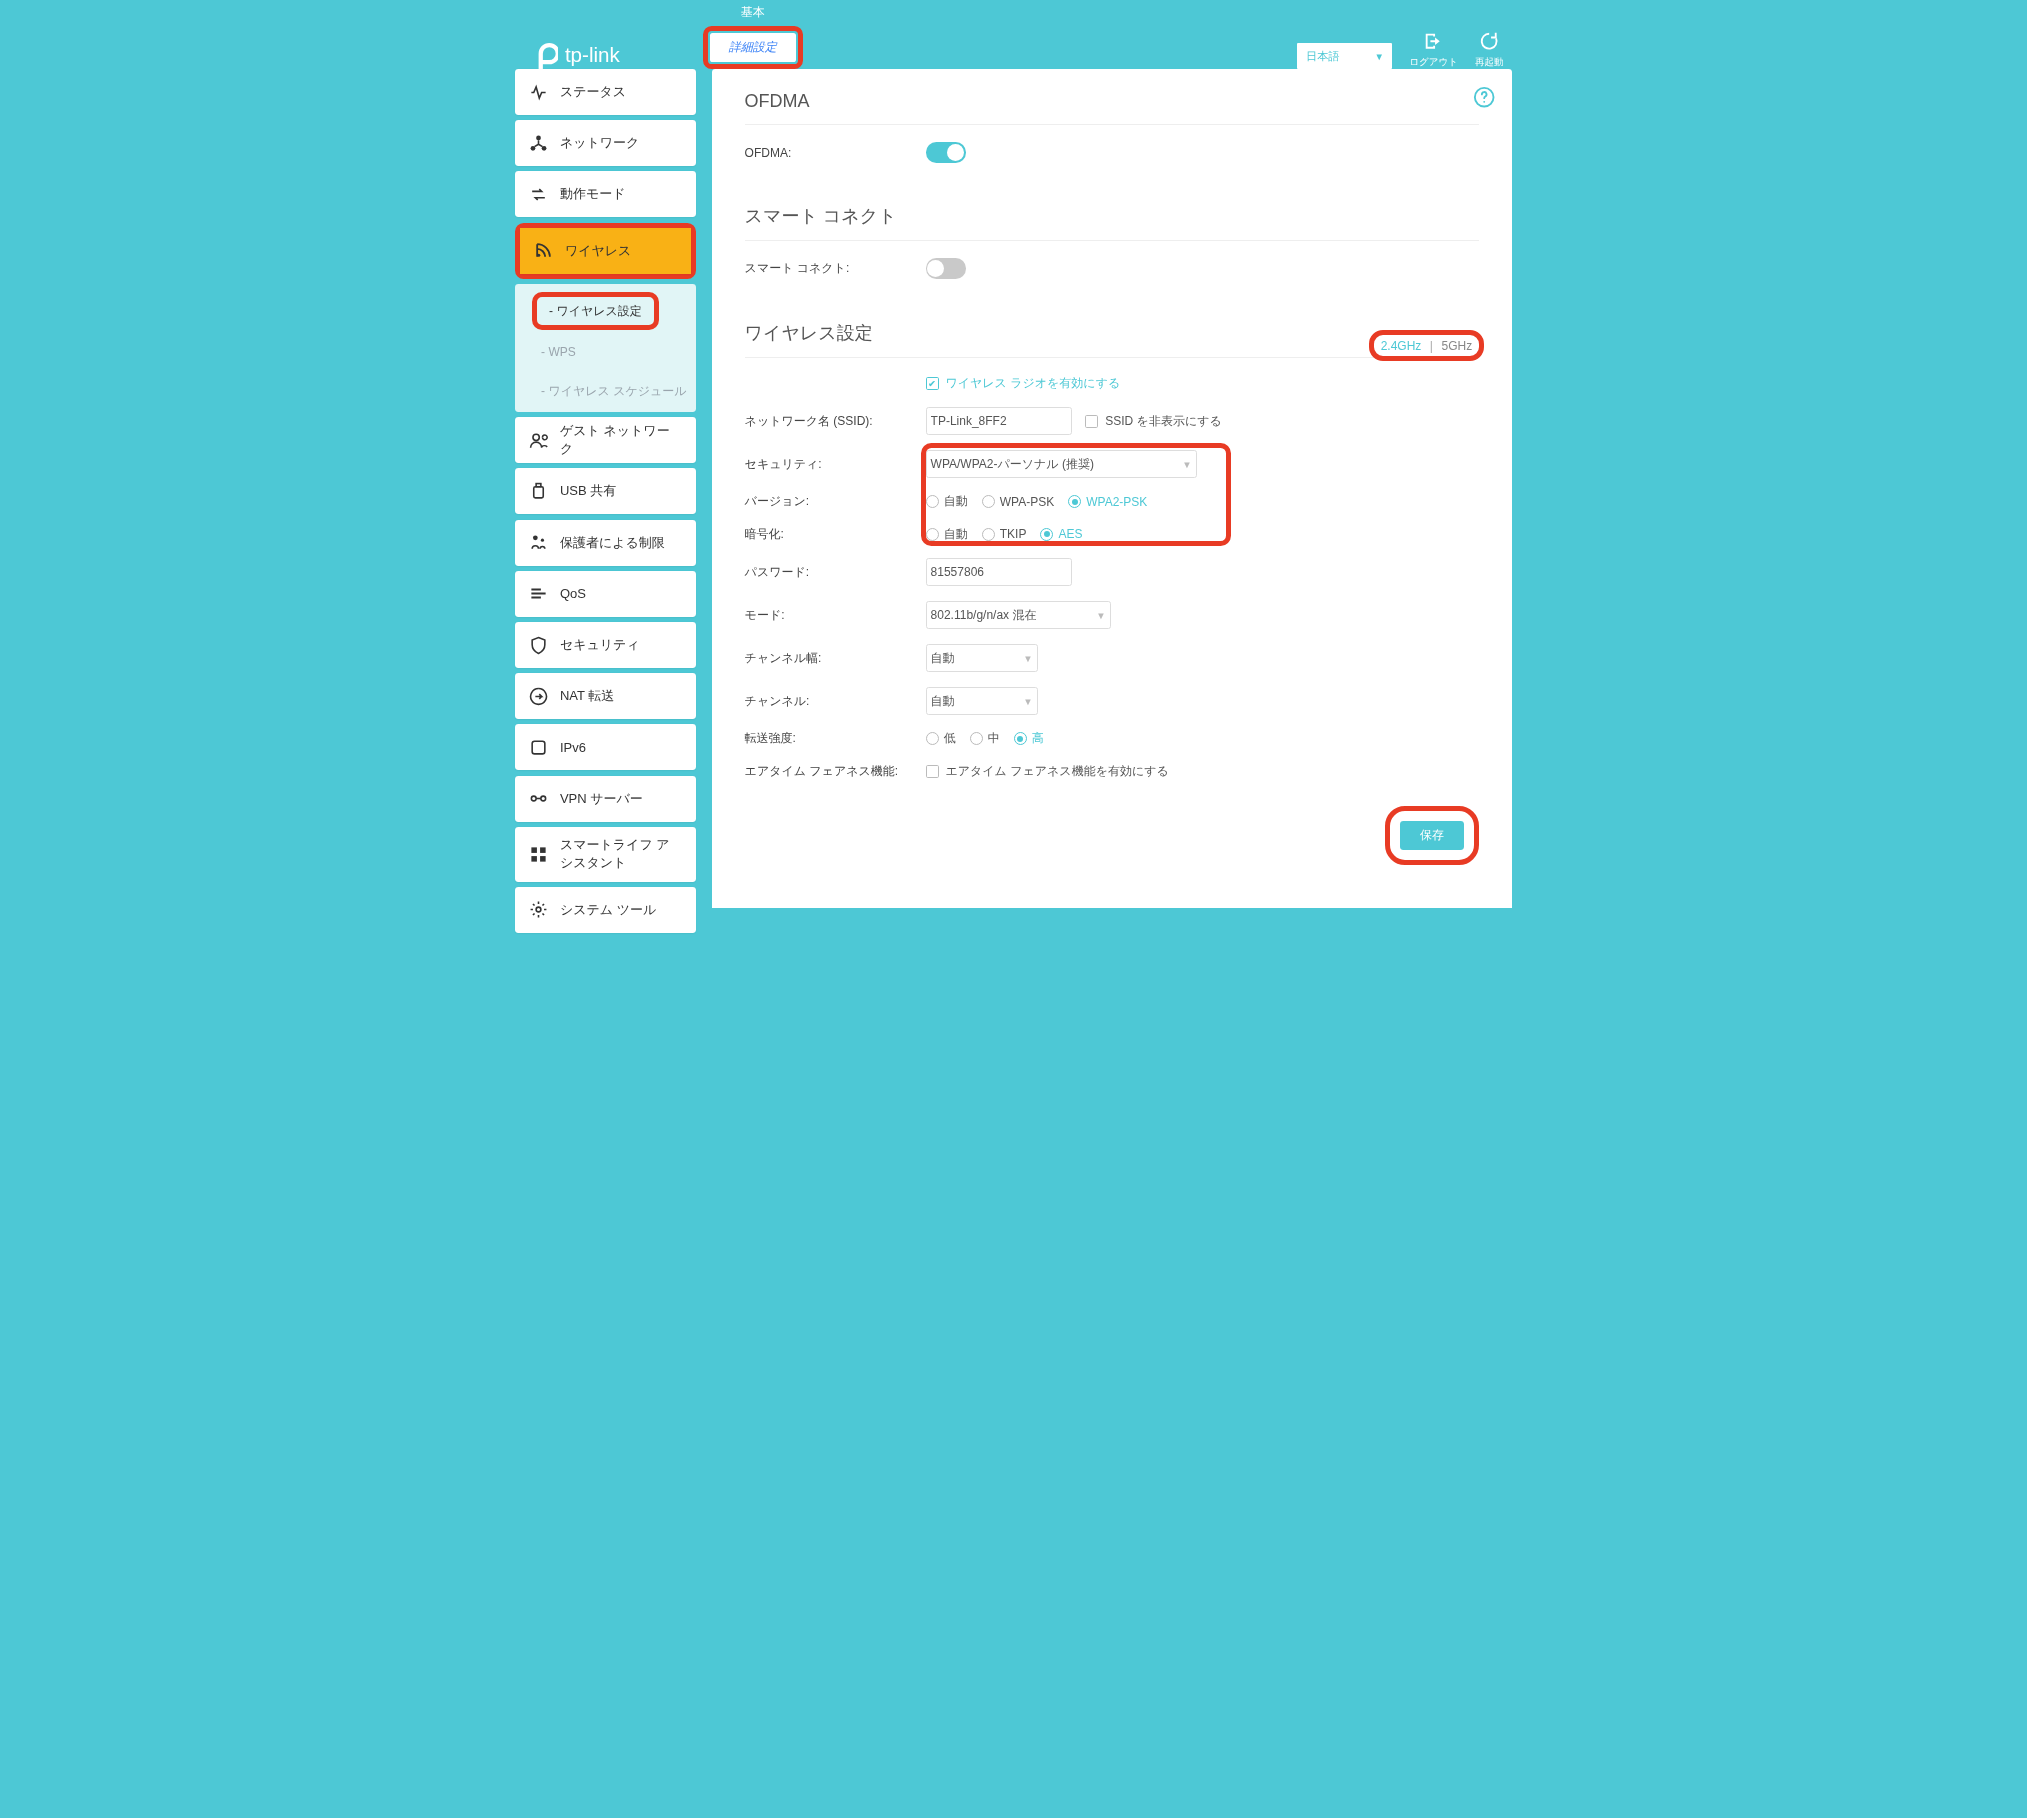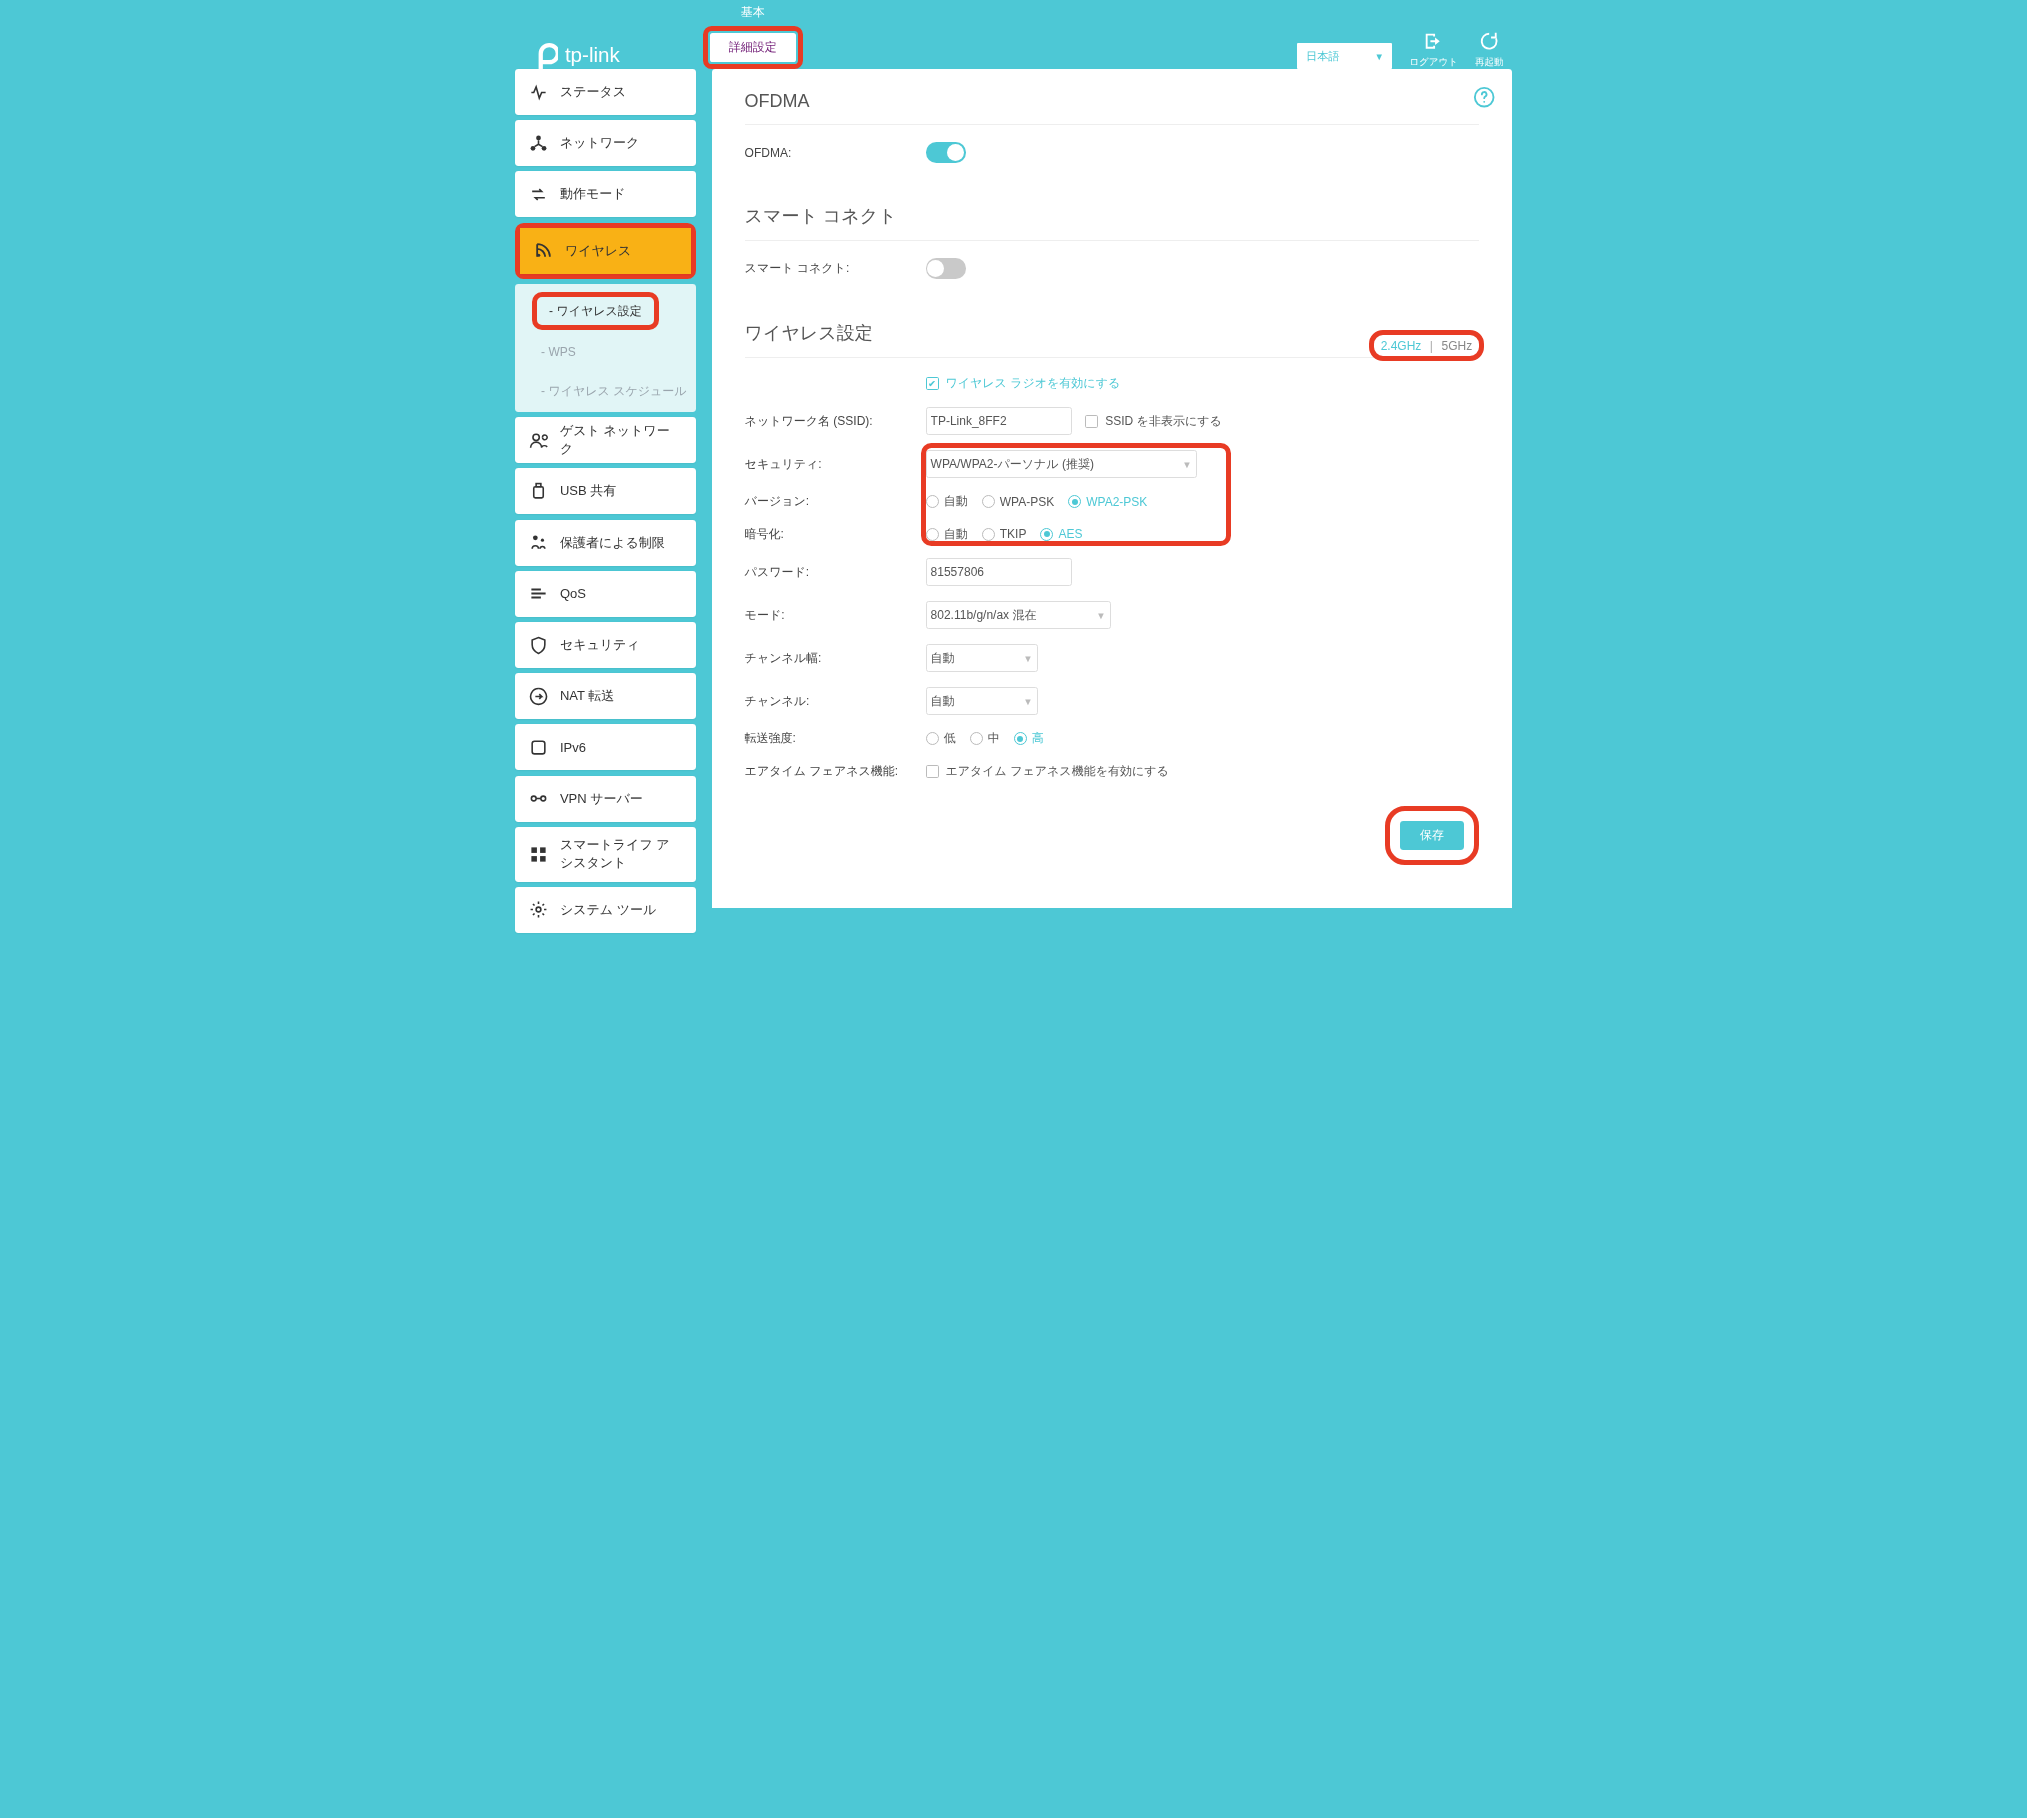--- a/index.html
+++ b/index.html
@@ -17,21 +17,21 @@
     display: flex;
     align-items: flex-end;
     height: 69px;
     padding: 0 17px;
     color: #fff;
   }
   .logo { display: flex; align-items: center; font-size: 20.6px; font-weight: 400; gap: 3.4px; margin-left: 8.6px;}
   .logo svg { margin-right: 3.4px; }
   .navtabs { display: flex; margin-left: 77px; align-items:center;flex-direction:column;}
   .navtab { color: #fff; padding: 5.2px 15.5px; cursor: pointer; text-align:center; line-height:1.3;}
-  .navtab.sel { color: #701a75; background:#fff; border-radius:2.6px; padding:6.9px 19px;}
+  .navtab.sel { color: #3b82f6; background:#fff; border-radius:2.6px; padding:6.9px 19px;font-style:italic;}
   .hl-red { border: 5.2px solid #e83b24; border-radius: 6.9px; }
   .lang-sel {
     margin-left: auto;
     background: #fff; color:#4dc8d5;
     width: 95px; height:26px; border-radius:1px;
     display:flex; align-items:center; justify-content:space-between;
     padding: 0 8.6px; font-size:11.2px;
   }
   .hdr-icons { display:flex; gap:17px; margin-left:17px; color:#fff; font-size:9.5px; text-align:center;}
   .hdr-icon { display:flex; flex-direction:column; align-items:center; gap:3.4px; cursor:pointer;}

